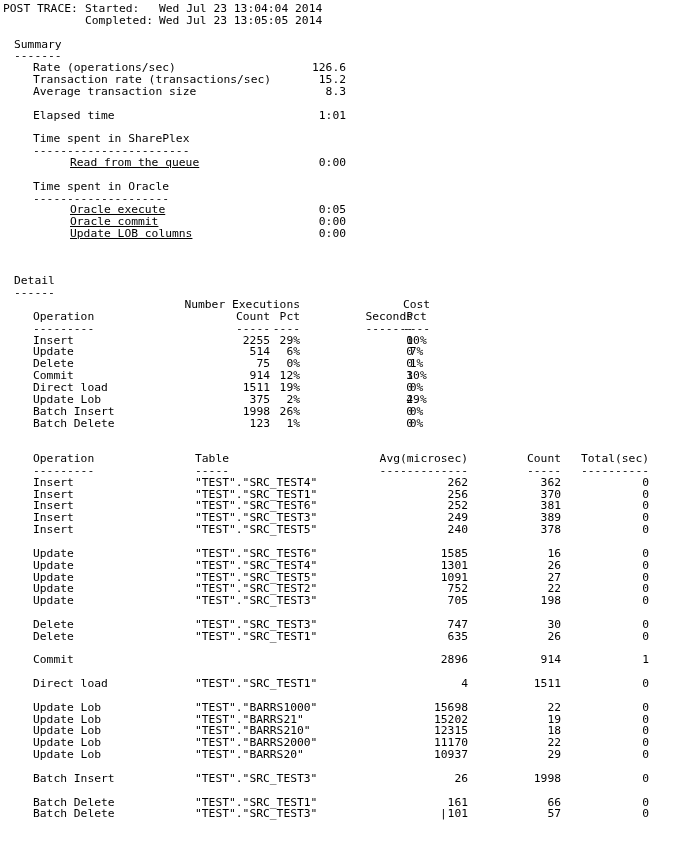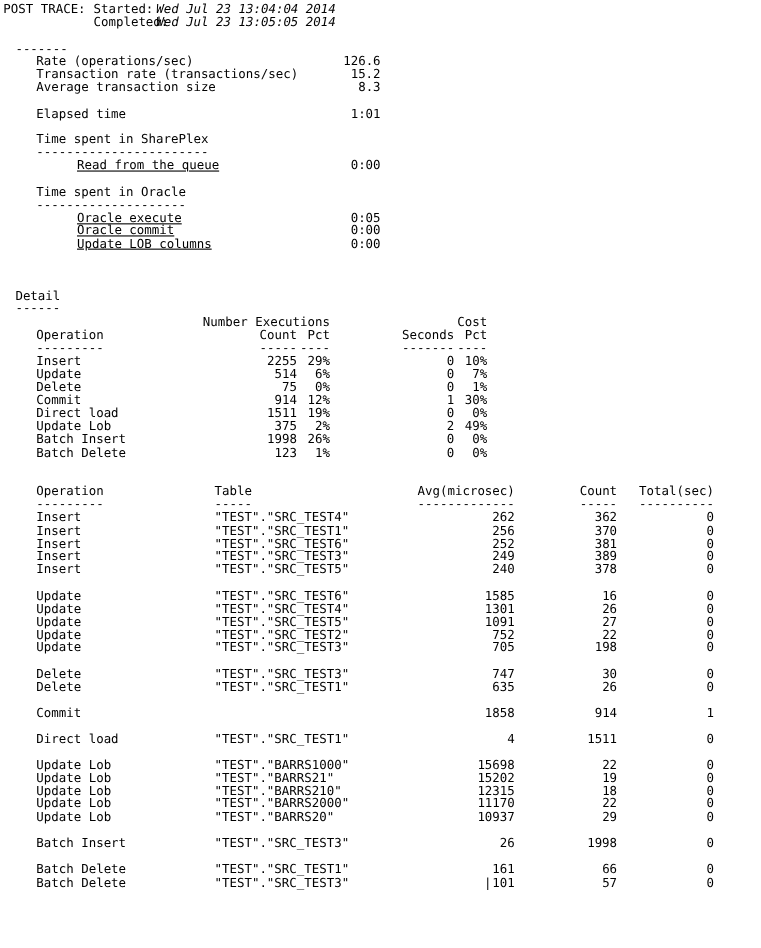--- a/index.html
+++ b/index.html
@@ -11,27 +11,27 @@
     font-size:11.3px;
     color:#000000;
   }
   .line{position:relative;height:11.85px;}
   .line span{position:absolute;top:0;white-space:pre;line-height:11.85px;}
   .x0{left:3px;}
   .x2{left:14px;}
   .x4{left:33px;}
   .x10{left:70px;text-decoration:underline;}
   .lab{left:85px;}
-  .date{left:142px;font-style:italic;}
+  .date{left:159px;}
   .val{left:280px;width:66px;text-align:right;}
   .t1h{left:180px;width:120px;text-align:right;}
   .t1c{left:180px;width:90px;text-align:right;}
   .t1p{left:250px;width:50px;text-align:right;}
   .t1s{left:330px;width:83px;text-align:right;}
-  .t1x{left:390px;width:53px;text-align:right;}
+  .t1x{left:390px;width:53px;text-align:center;}
   .t2t{left:195px;}
   .t2a{left:330px;width:138px;text-align:right;}
   .t2c{left:480px;width:81px;text-align:right;}
   .t2o{left:560px;width:89px;text-align:right;}
   .caret{left:440px;width:7px;}
 </style>
 </head>
 <body>
 
 <div class="doc">
@@ -41,20 +41,23 @@
     <span class="lab">Started:</span>
     <span class="date">Wed Jul 23 13:04:04 2014</span>
   </div>
   <div class="line">
     <span class="lab">Completed:</span>
     <span class="date">Wed Jul 23 13:05:05 2014</span>
   </div>
   <div class="line"></div>
 
   <div class="line">
+    <span class="x2">Summary</span>
+  </div>
+  <div class="line">
     <span class="x2">-------</span>
   </div>
 
   <div>
 
       <div class="line">
         <span class="x4">Rate (operations/sec)</span>
         <span class="val">126.6</span>
       </div>
 
@@ -364,21 +367,21 @@
         <span class="caret"></span>
         <span class="t2a"></span>
         <span class="t2c"></span>
         <span class="t2o"></span>
       </div>
 
       <div class="line">
         <span class="x4">Commit</span>
         <span class="t2t"></span>
         <span class="caret"></span>
-        <span class="t2a">1858</span>
+        <span class="t2a">2896</span>
         <span class="t2c">914</span>
         <span class="t2o">1</span>
       </div>
 
       <div class="line">
         <span class="x4"></span>
         <span class="t2t"></span>
         <span class="caret"></span>
         <span class="t2a"></span>
         <span class="t2c"></span>

